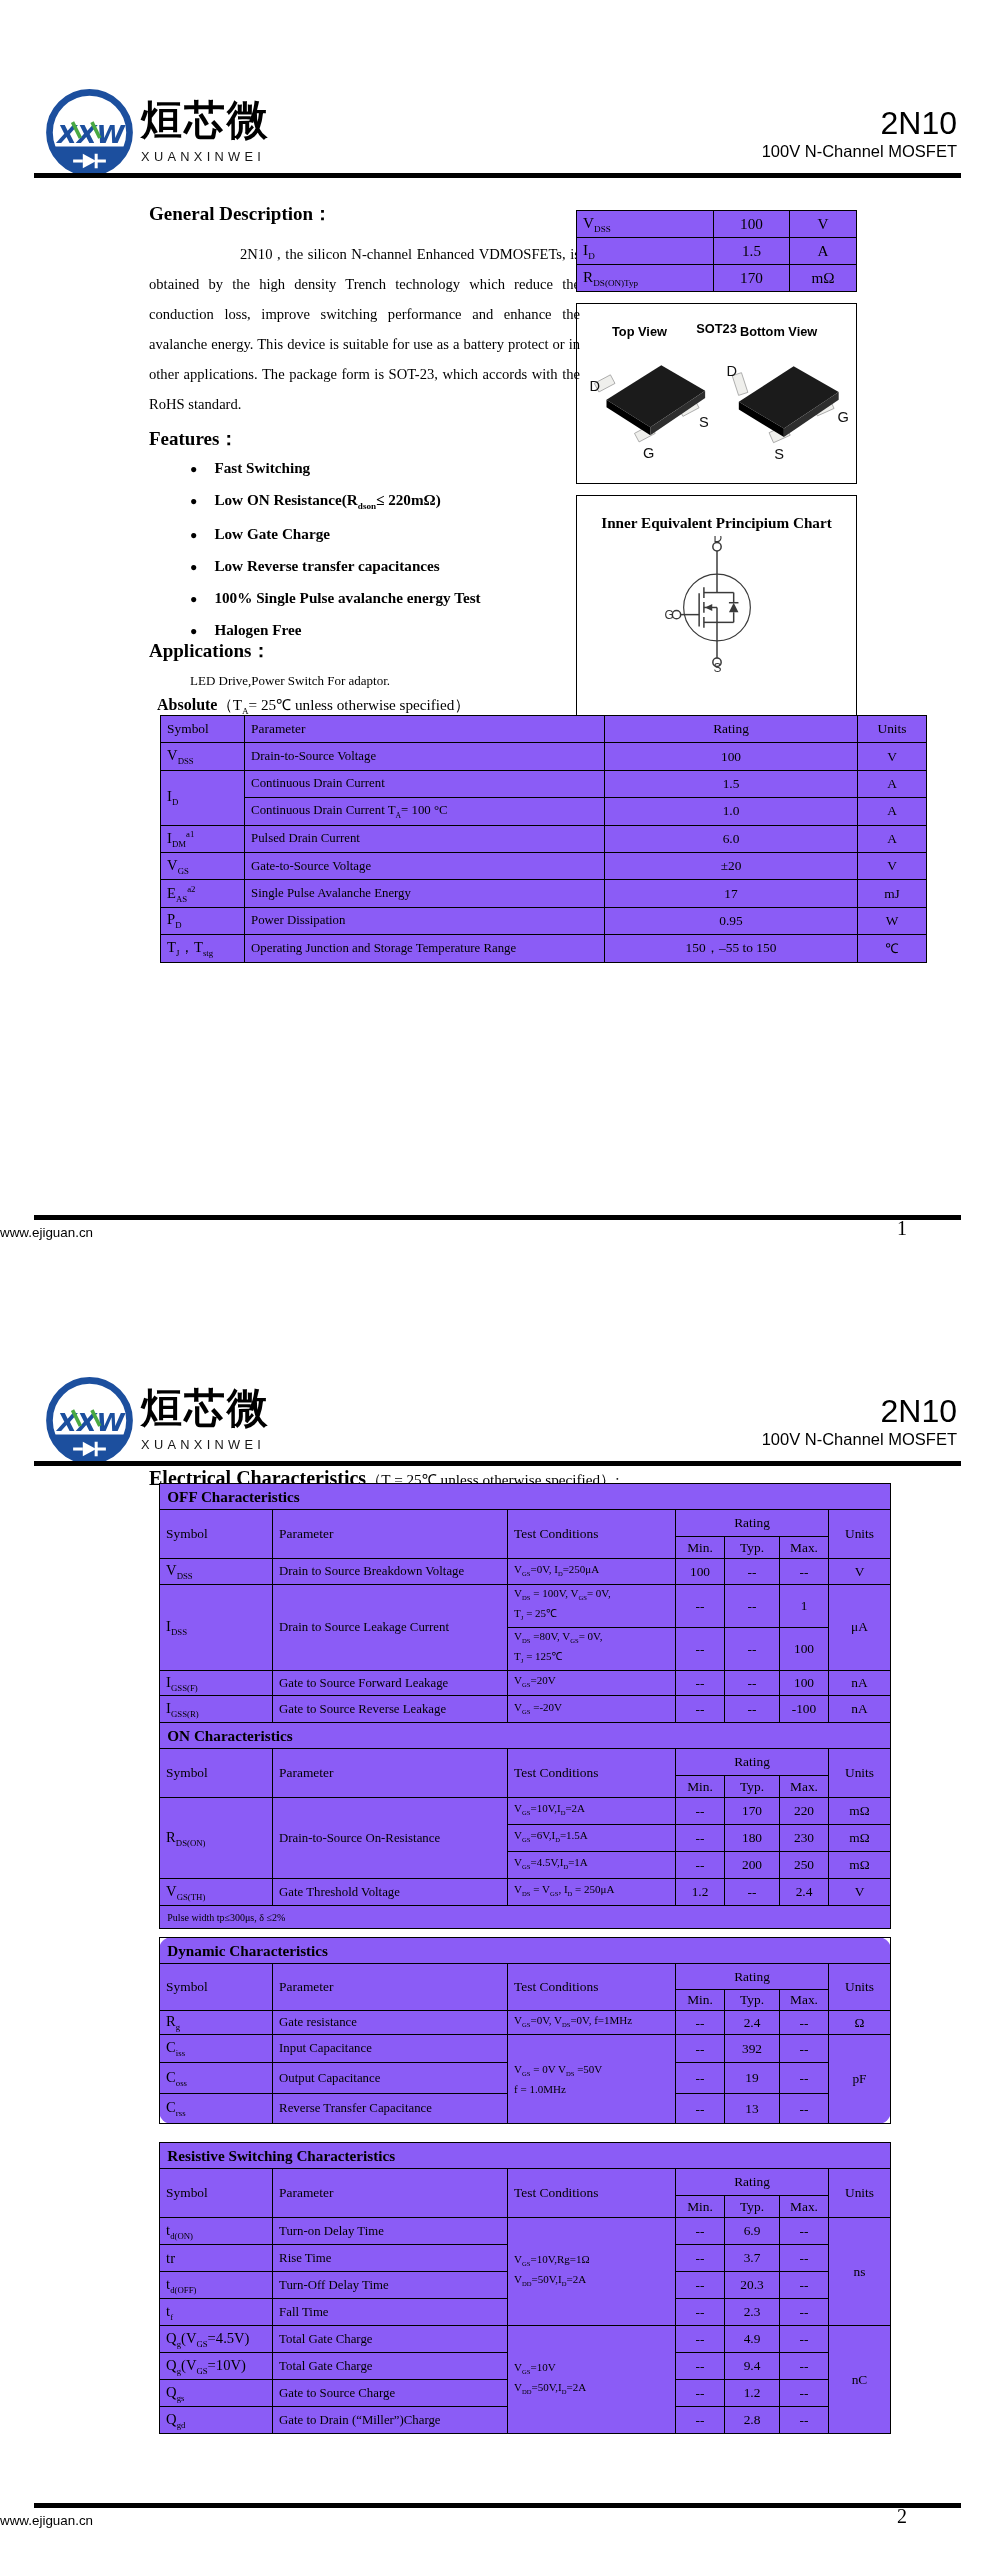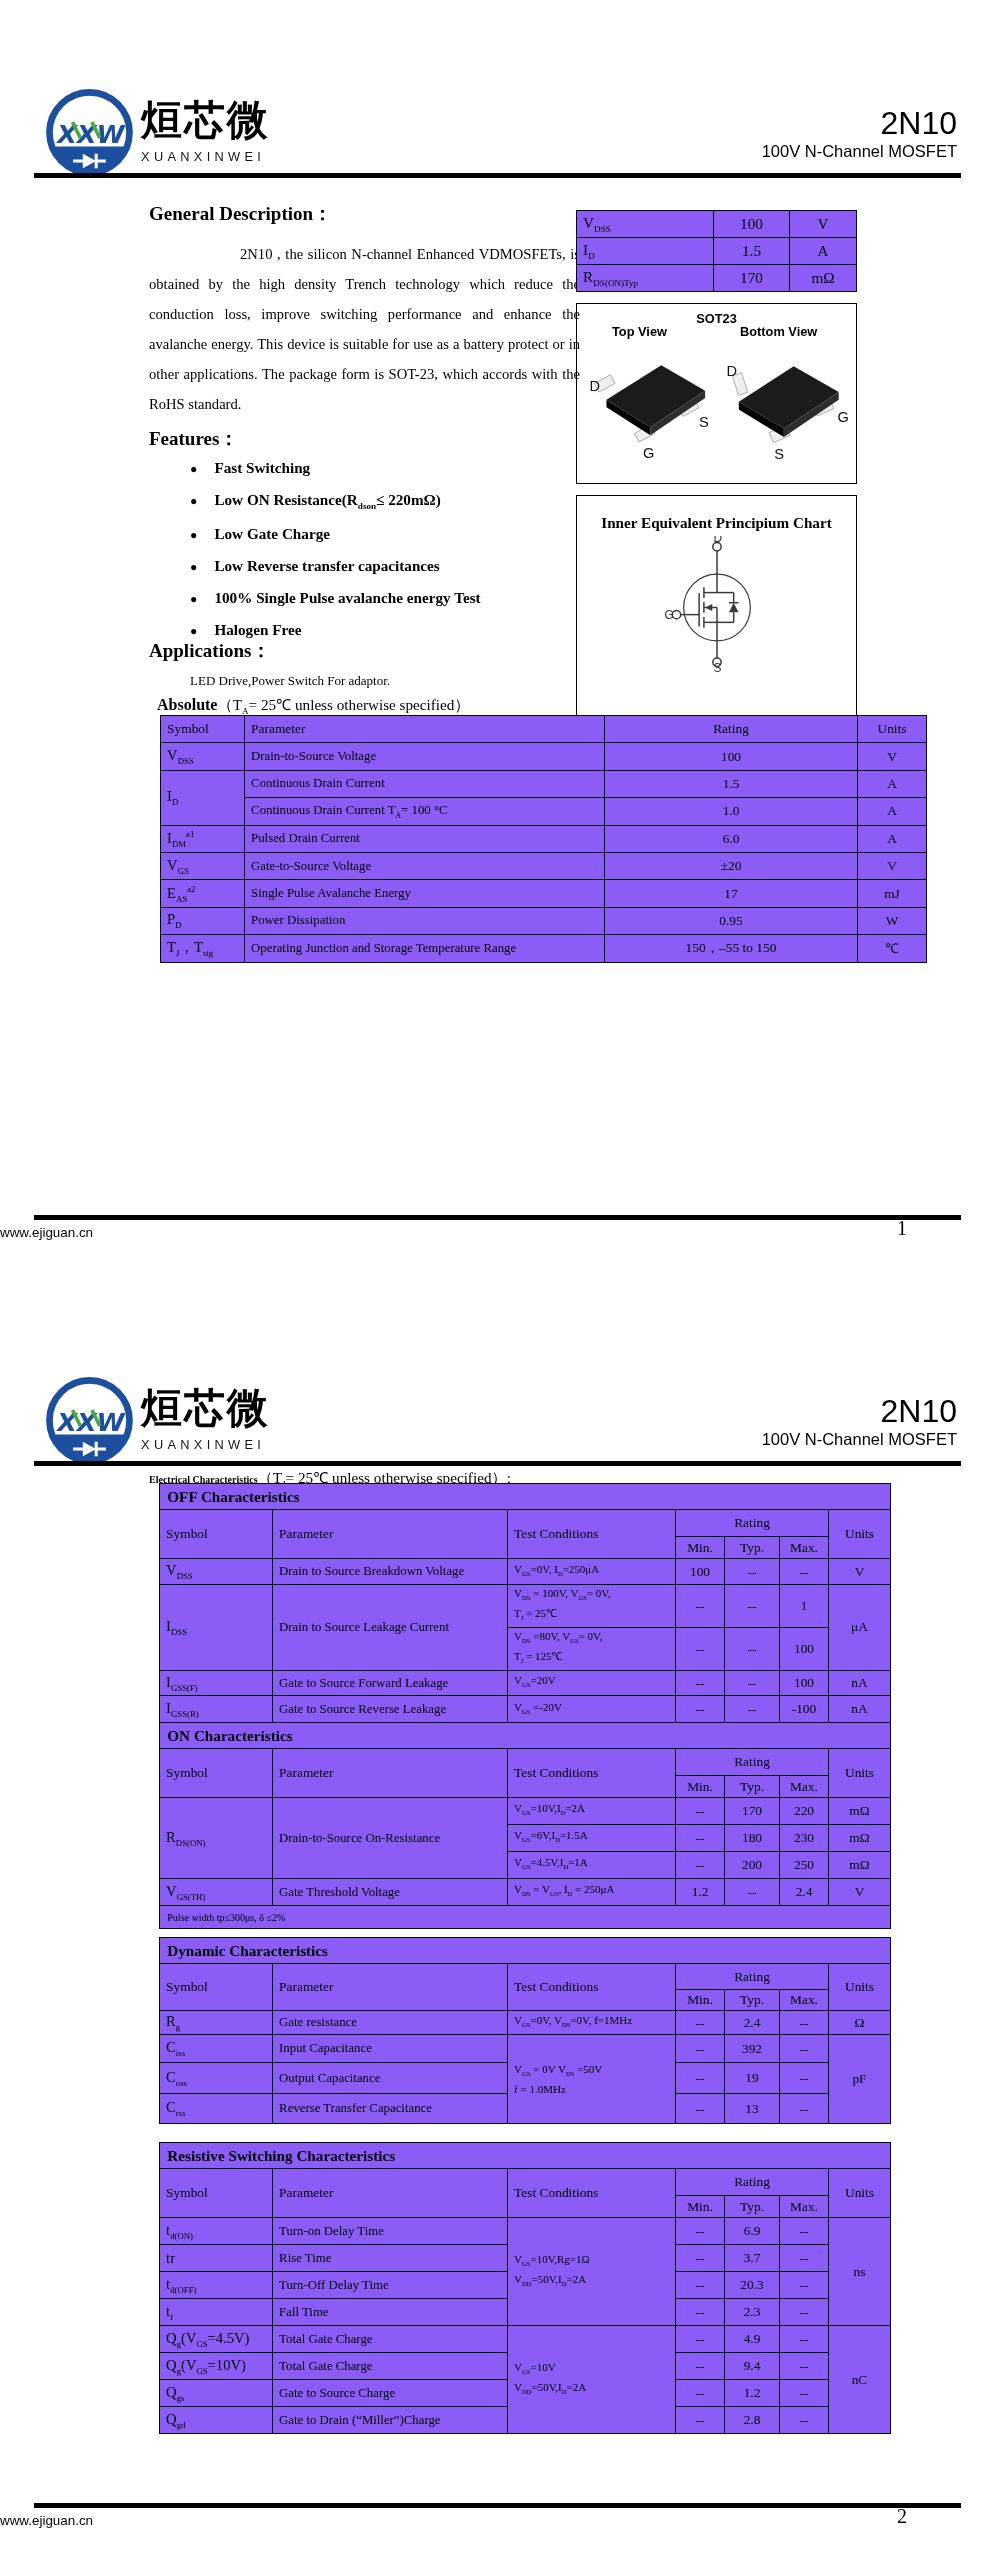--- a/index.html
+++ b/index.html
@@ -48,42 +48,42 @@
   sup { font-size:0.6em; }
   .hr34{height:21px}.hr36{height:22px}.hr38{height:23px}.hr40{height:24.4px}.hr42{height:25.6px}
   .hr44{height:27px}.hr46{height:28px}.hr50{height:30.5px}.hr56{height:34px}
 
   
   .spec { left:576px; top:210px; border:1.2px solid #000; }
   .spec td { height:27px; font-size:15.2px; }
   .cs1{width:137px}.cs2{width:76px}.cs3{width:67px}
   .pkgbox { position:absolute; left:576px; top:303px; width:281px; height:181px; border:1.2px solid #000; }
   .eqbox  { position:absolute; left:576px; top:495px; width:281px; height:232px; border:1.2px solid #000; }
-  .pkg-title { position:absolute; left:0; top:7px; width:100%; text-align:center; font-family:"Liberation Sans", sans-serif; font-weight:700; font-size:12.8px; }
+  .pkg-title { position:absolute; left:0; top:17px; width:100%; text-align:center; font-family:"Liberation Sans", sans-serif; font-weight:700; font-size:12.8px; }
   .pkg-view-lbl { position:absolute; top:19.5px; font-family:"Liberation Sans", sans-serif; font-weight:700; font-size:12.8px; }
   .pv-top { left:35px; } .pv-bottom { left:163px; }
   .pkg-svg { position:absolute; top:38px; }
   .pk1 { left:4.9px; } .pk2 { left:141px; }
   .eq-title { position:absolute; left:0; top:18.3px; width:100%; text-align:center; font-size:15.2px; font-weight:700; }
   .eq-svg { position:absolute; left:79px; top:40px; }
 
   
   .abh { position:absolute; left:157px; top:694px; font-size:15.2px; }
   .abh .b { font-weight:700; font-size:16px; }
   .abt { left:160px; top:715px; }
   .abt td { height:27.4px; }
   .ca1{width:84px}.ca2{width:360px}.ca3{width:253px}.ca4{width:69px}
 
   
   .ech { position:absolute; left:149px; top:179px; font-size:15.2px; }
-  .ech .b { font-weight:700; font-size:10px; }
+  .ech .b { font-weight:700; font-size:20px; }
   .cb1{width:113px}.cb2{width:235px}.cb3{width:168px}.cb4{width:49px}.cb5{width:55px}.cb6{width:49px}.cb7{width:62px}
   .tbl-off { left:159px; top:195px; }
   .tbl-on  { left:159px; top:434px; }
-  .tbl-dyn { left:159px; top:649px; }
+  .tbl-dyn { left:159px; top:649px;border-radius:13px; }
   .tbl-sw  { left:159px; top:854px; }
   .note { font-size:10px; padding:2.4px 7.3px; }
 </style>
 </head>
 <body>
 
 <div class="page">
 
   <div class="hdr-logo">
     <svg width="91" height="91" viewBox="0 0 150 150">

